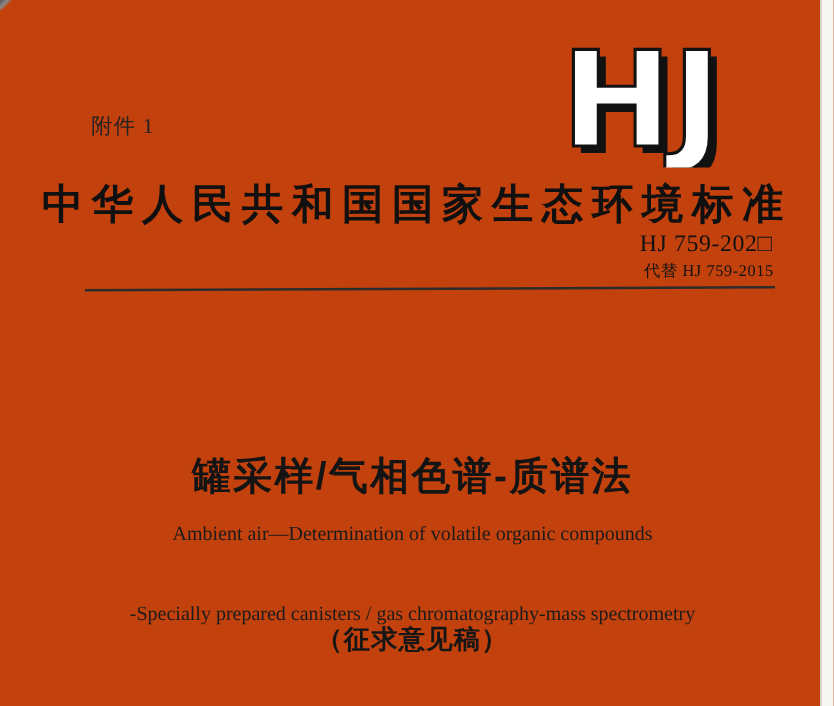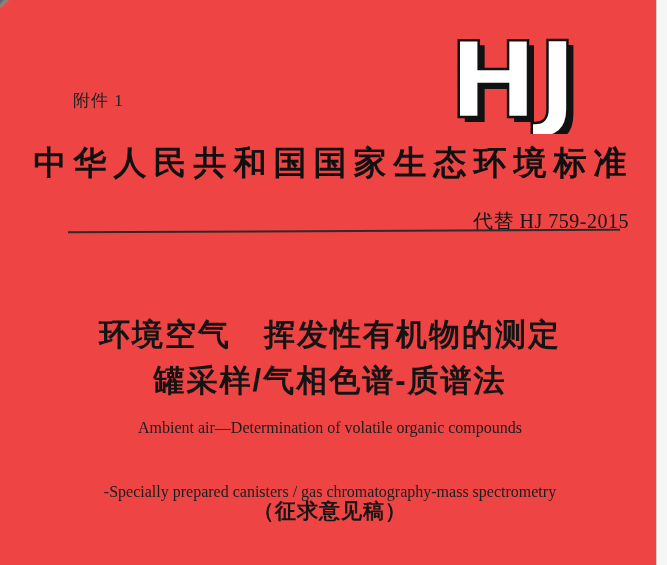--- a/index.html
+++ b/index.html
@@ -4,21 +4,21 @@
 <style>
   html, body {
     margin: 0;
     padding: 0;
     background: #e8e8e6;
   }
   .page {
     position: relative;
     width: 667px;
     height: 565px;
-    background: #ef4444;
+    background: #c2410c;
     overflow: hidden;
     font-family: "Liberation Serif", "DejaVu Serif", serif;
     color: #1a1a1a;
   }
   
   .page-edge-line {
     position: absolute;
     top: 0;
     left: 656px;
     width: 1px;
@@ -86,22 +86,22 @@
     position: absolute;
     top: 185px;
     right: 49px;
     font-size: 19px;
     letter-spacing: 0.5px;
     color: #131313;
   }
   .replaces {
     position: absolute;
     top: 208px;
-    right: 38px;
-    font-size: 20px;
+    right: 48px;
+    font-size: 13px;
     letter-spacing: 0.5px;
     color: #131313;
   }
   .header-rule {
     position: absolute;
     top: 230px;
     left: 68px;
     width: 552px;
     height: 2px;
     background: #2c2c2c;
@@ -158,26 +158,26 @@
 
   <div class="hj-logo">
     <svg width="165" height="112" viewBox="0 0 165 112">
       <text class="hj-shadow" x="11" y="100" font-size="106">HJ</text>
       <text class="hj-face" x="5" y="95" font-size="106">HJ</text>
     </svg>
   </div>
 
   <div class="standard-title">中华人民共和国国家生态环境标准</div>
 
+  <div class="standard-number">HJ 759-202□</div>
 
   <div class="replaces">代替 HJ 759-2015</div>
 
   <div class="header-rule"></div>
 
-  <div class="title-cn title-cn-1">环境空气　挥发性有机物的测定</div>
 
   <div class="title-cn title-cn-2">罐采样/气相色谱-质谱法</div>
 
   <div class="title-en title-en-1">Ambient air—Determination of volatile organic compounds</div>
 
   <div class="title-en title-en-2">-Specially prepared canisters / gas chromatography-mass spectrometry</div>
 
   <div class="draft-note">（征求意见稿）</div>
 
 </div>

